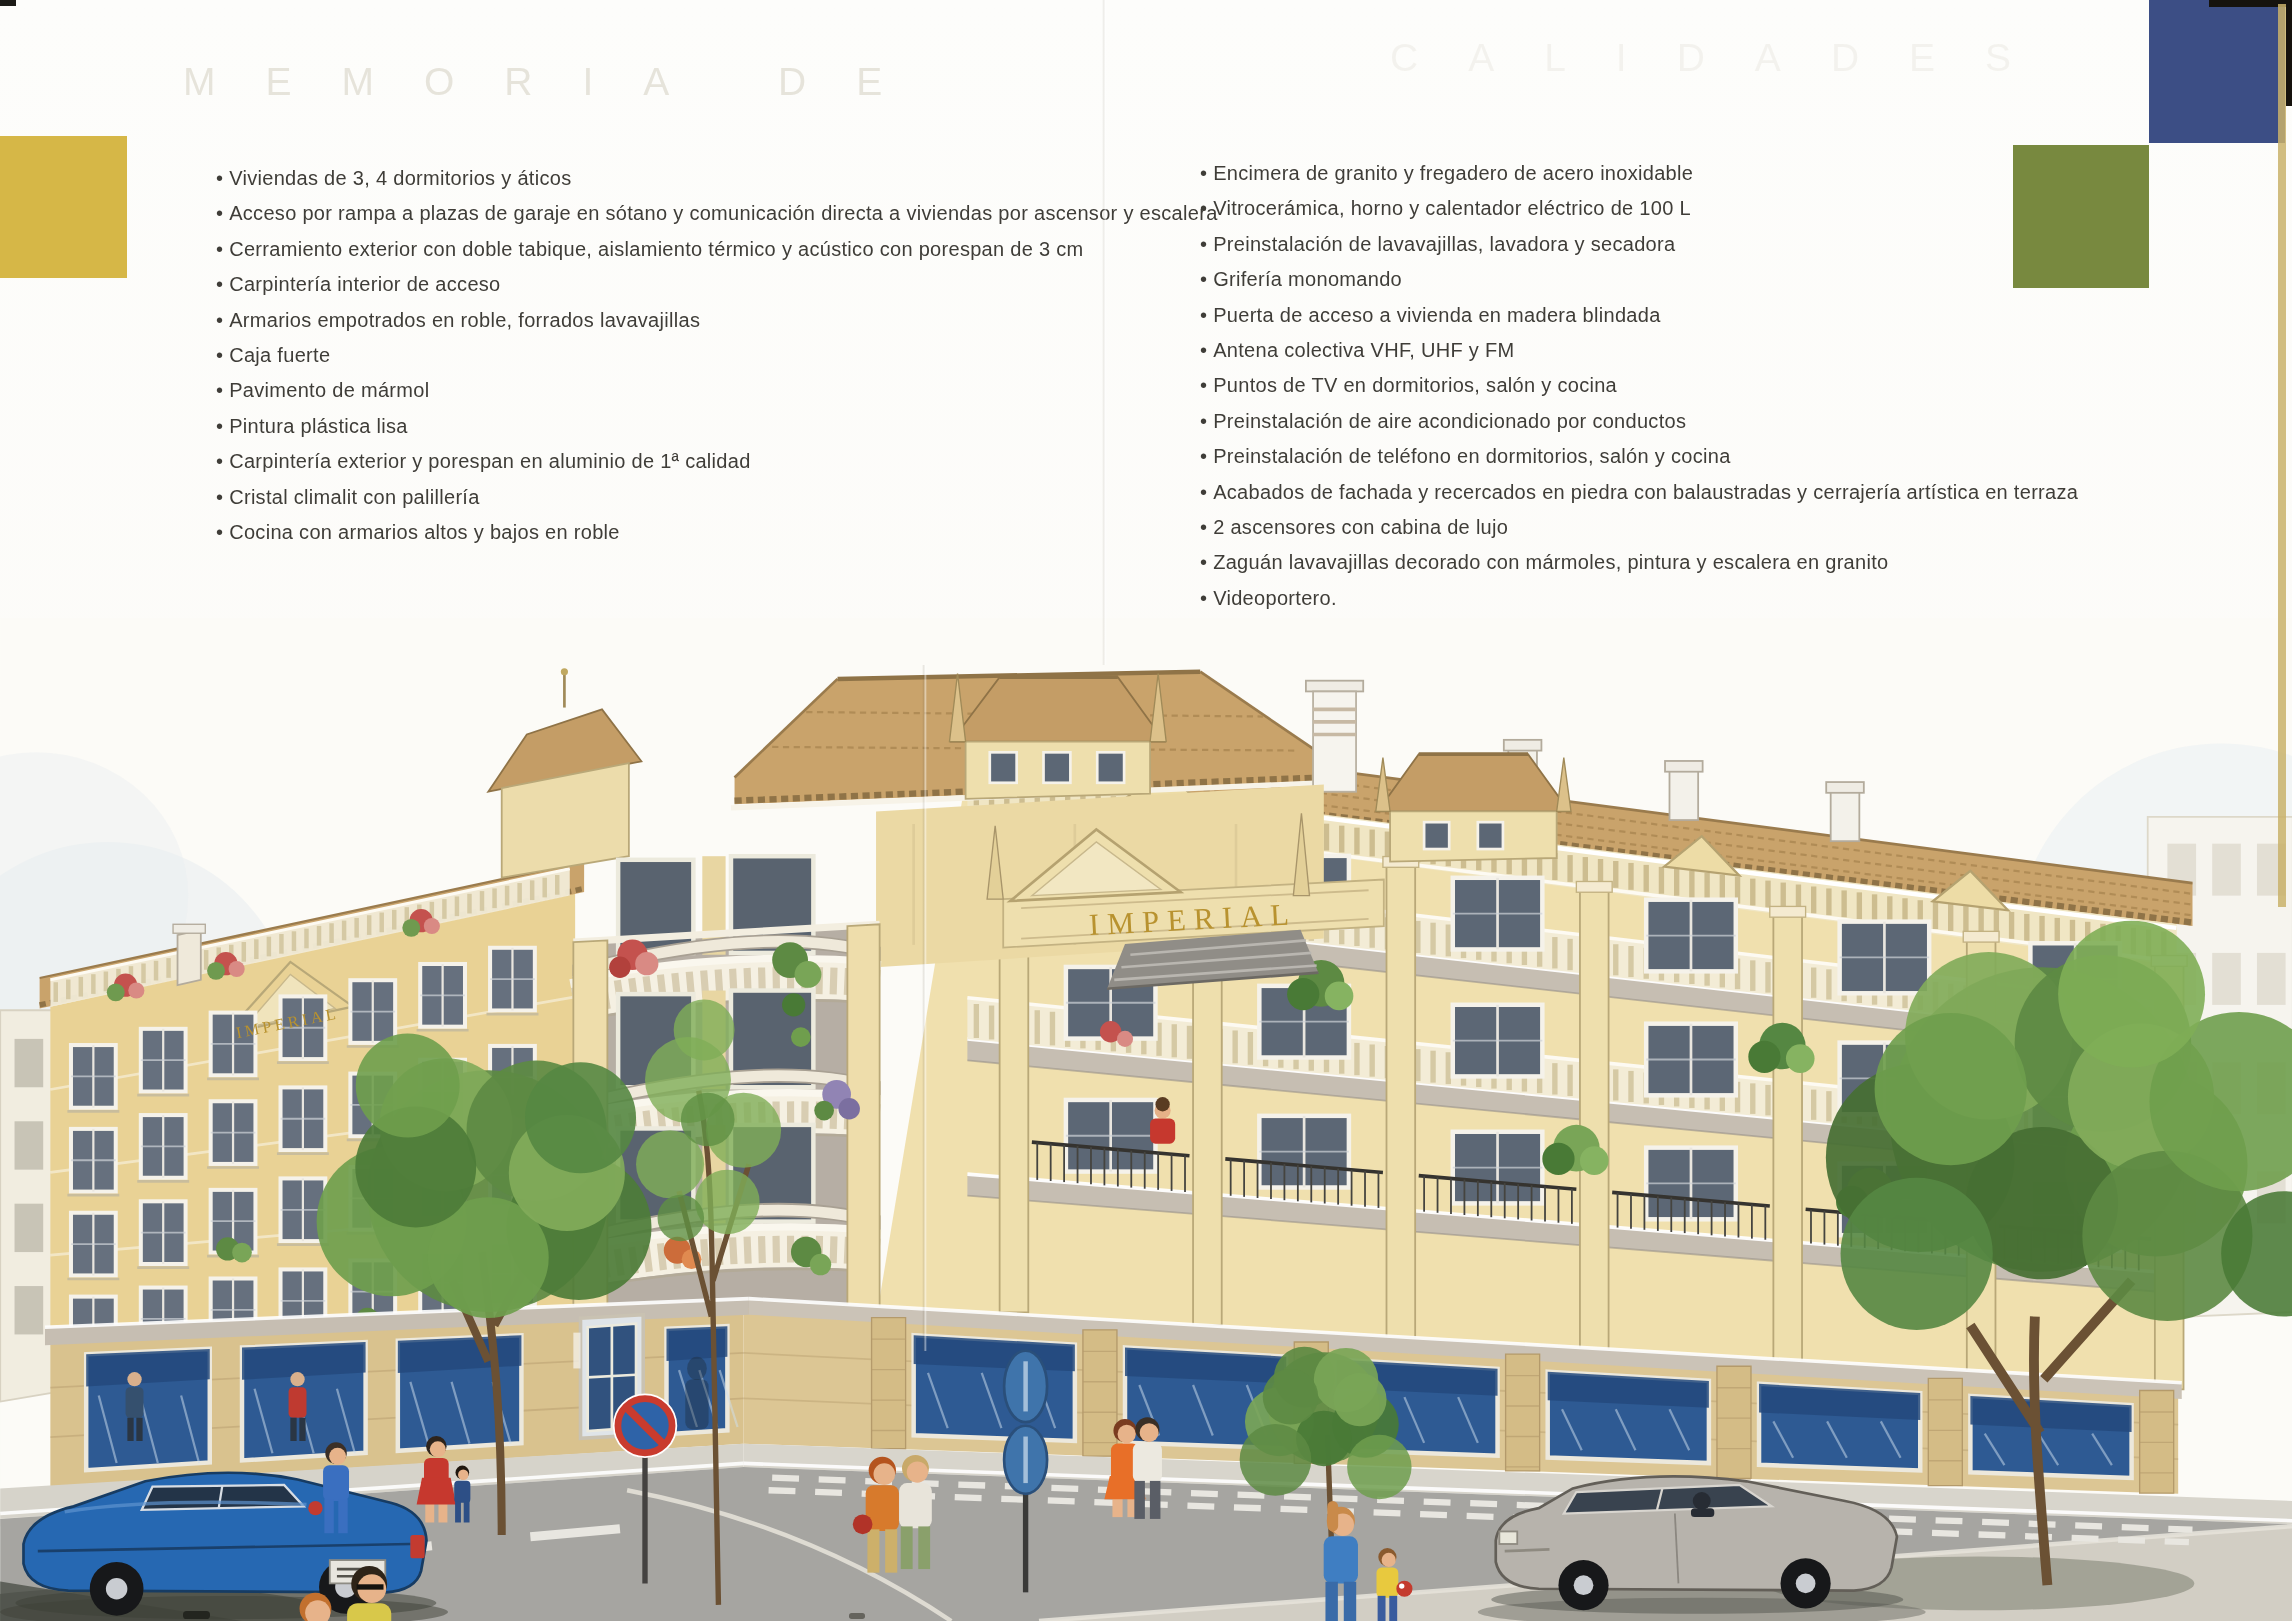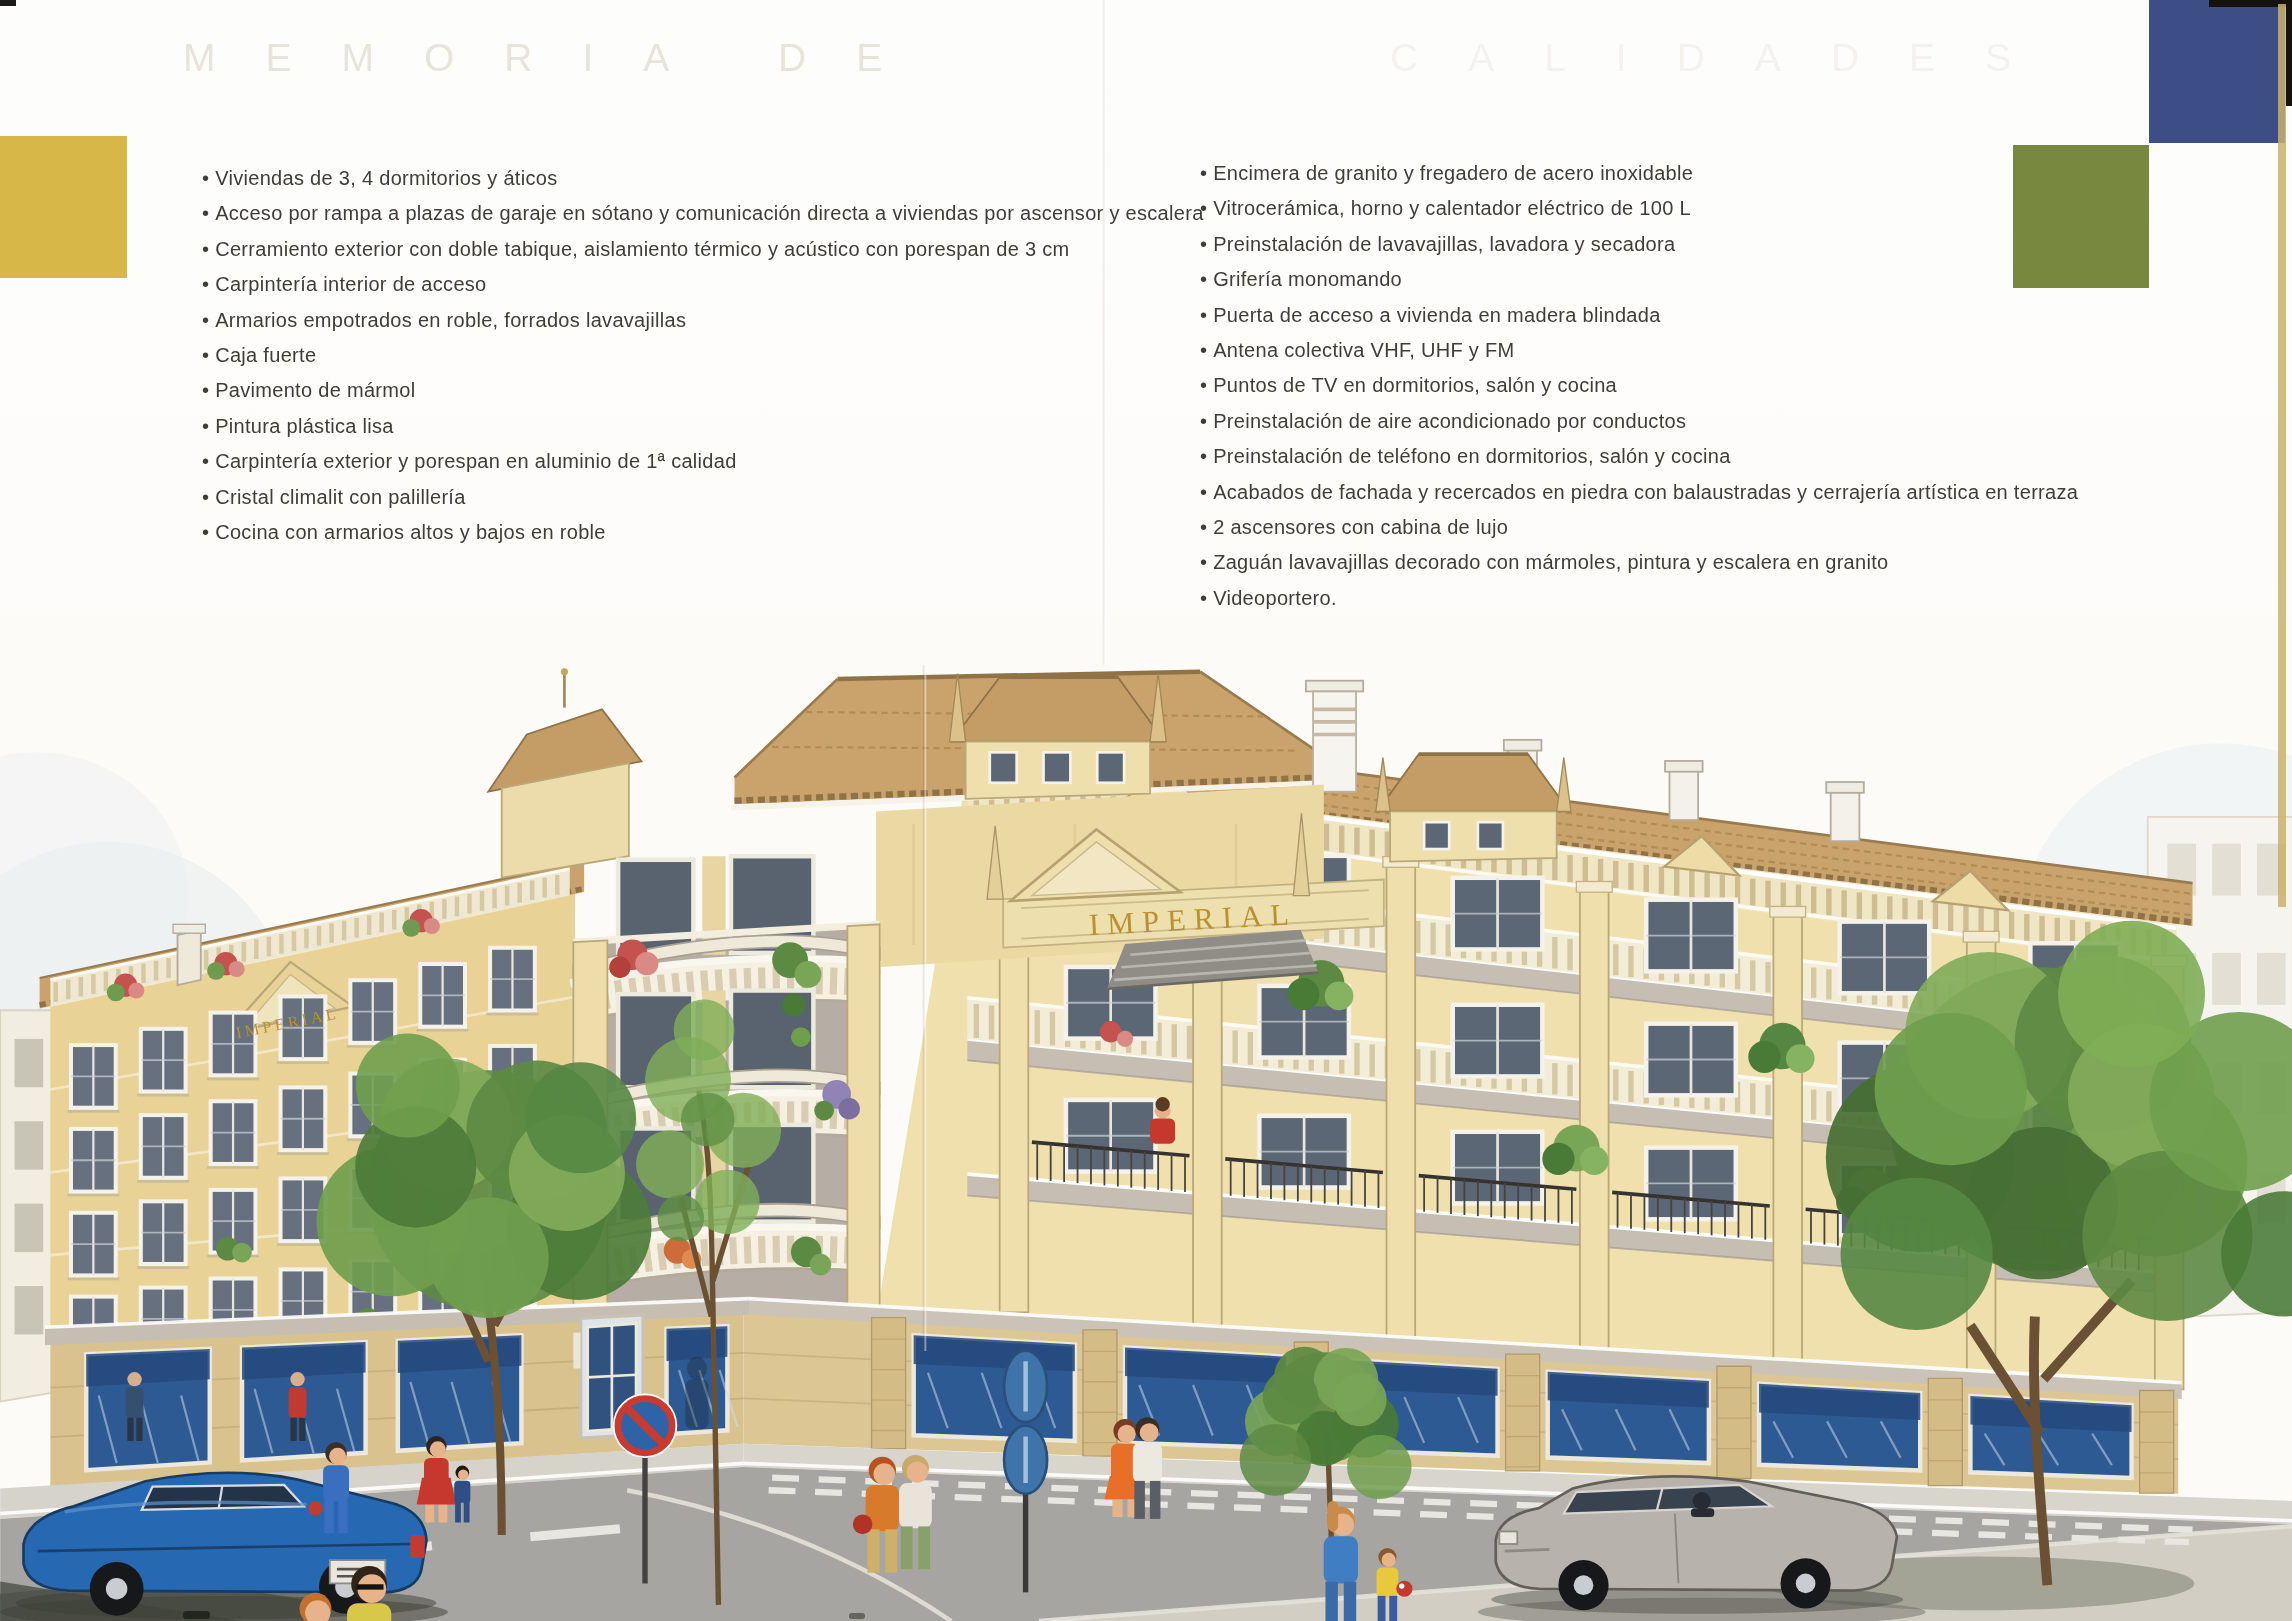--- a/index.html
+++ b/index.html
@@ -2,26 +2,26 @@
 <html style="font-size:14.3px"><head>
 <meta charset="utf-8">
 <style>
   html,body{margin:0;padding:0;background:#ffffff;}
   .page{position:relative;width:2293px;height:1621px;background:linear-gradient(180deg,#fdfdfb 0%,#fcfbf8 55%,#faf9f5 100%);overflow:hidden;font-family:"Liberation Sans",sans-serif;}
   .sq{position:absolute;}
   .sq-yellow{left:0;top:136px;width:127px;height:142px;background:#d6b747;}
   .sq-blue{left:2149px;top:0;width:136px;height:143px;background:#3c4e85;}
   .sq-green{left:2013px;top:145px;width:136px;height:143px;background:#78893f;}
   .ghost{position:absolute;top:36px;white-space:nowrap;font-size:39px;font-weight:400;letter-spacing:50px;color:#b4ab93;}
-  .ghost-a{left:183px;opacity:0.30;}
+  .ghost-a{left:183px;opacity:0.30;margin-top:24px;}
   .ghost-b{left:1390px;opacity:0.12;}
   ul.features{position:absolute;margin:0;padding:0;list-style:none;}
   ul.features li{white-space:nowrap;color:#3f3d38;font-size:20px;line-height:20.6px;margin:0 0 14.8px 0;letter-spacing:0.3px;}
   ul.features li::before{content:"\2022\00a0";color:#3f3d38;}
-  .features-left{left:202px;top:168px;width:949px;}
+  .features-left{left:216px;top:168px;width:949px;}
   .features-right{left:1200px;top:163px;width:985px;}
   .scene{position:absolute;left:0;top:618px;width:2293px;height:1003px;}
   .fold{position:absolute;pointer-events:none;}
   .fold-top{left:1102px;top:0;width:4.5px;height:665px;background:linear-gradient(90deg,rgba(90,80,60,0),rgba(90,80,60,0.10) 35%,rgba(255,255,255,0.55) 65%,rgba(90,80,60,0));}
   .fold-mid{left:922px;top:665px;width:4.5px;height:686px;background:linear-gradient(90deg,rgba(90,80,60,0),rgba(90,80,60,0.14) 35%,rgba(255,255,255,0.5) 65%,rgba(90,80,60,0));}
   .art{position:absolute;}
   .art-tr1{left:2209px;top:0;width:84px;height:7.2px;background:#16130e;}
   .art-tr2{left:2286px;top:0;width:7.2px;height:106px;background:#16130e;}
   .art-strip{left:2278px;top:3.6px;width:8px;height:903px;background:#c9b26a;opacity:.85;}
   .art-tl{left:0;top:0;width:16px;height:6.3px;background:#1c1b17;}

